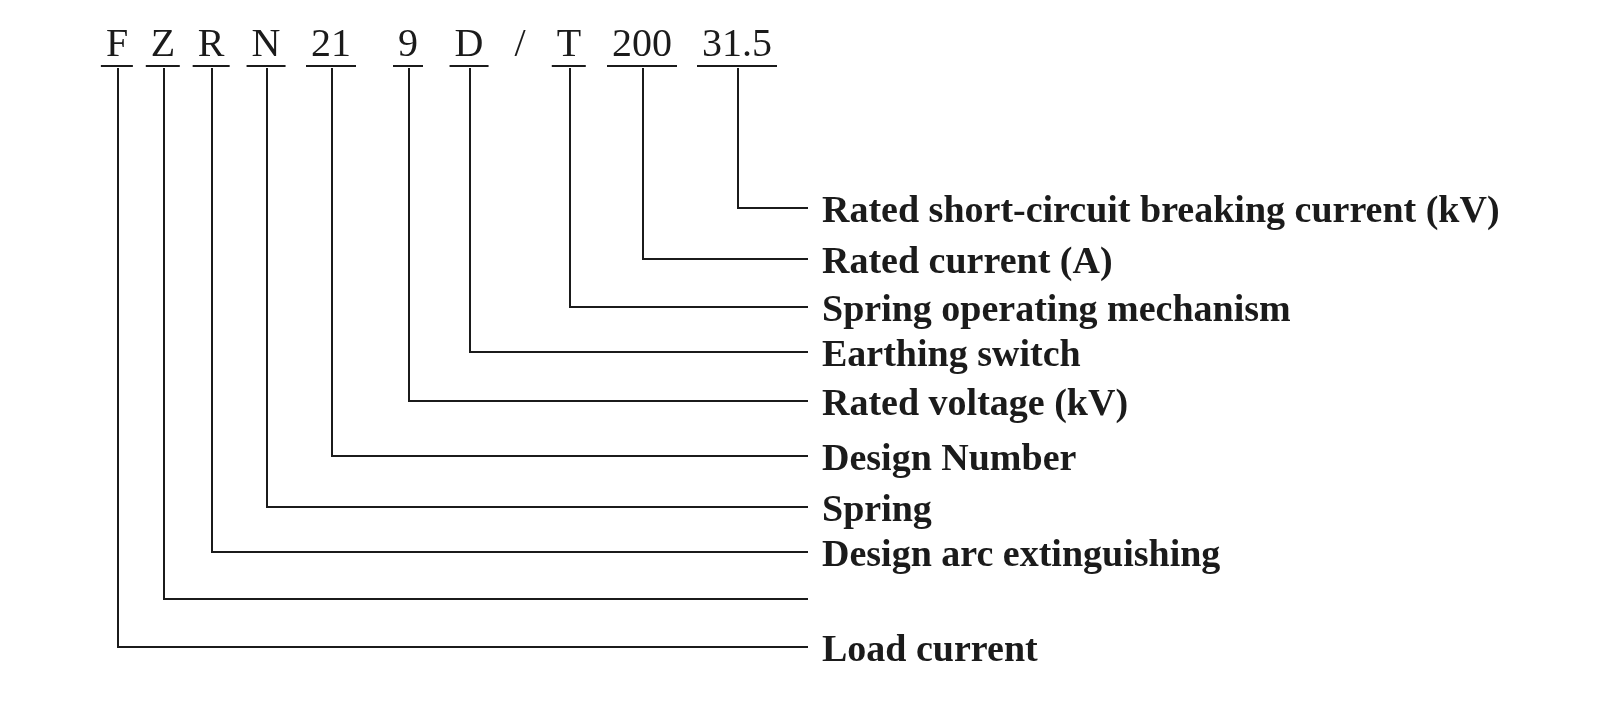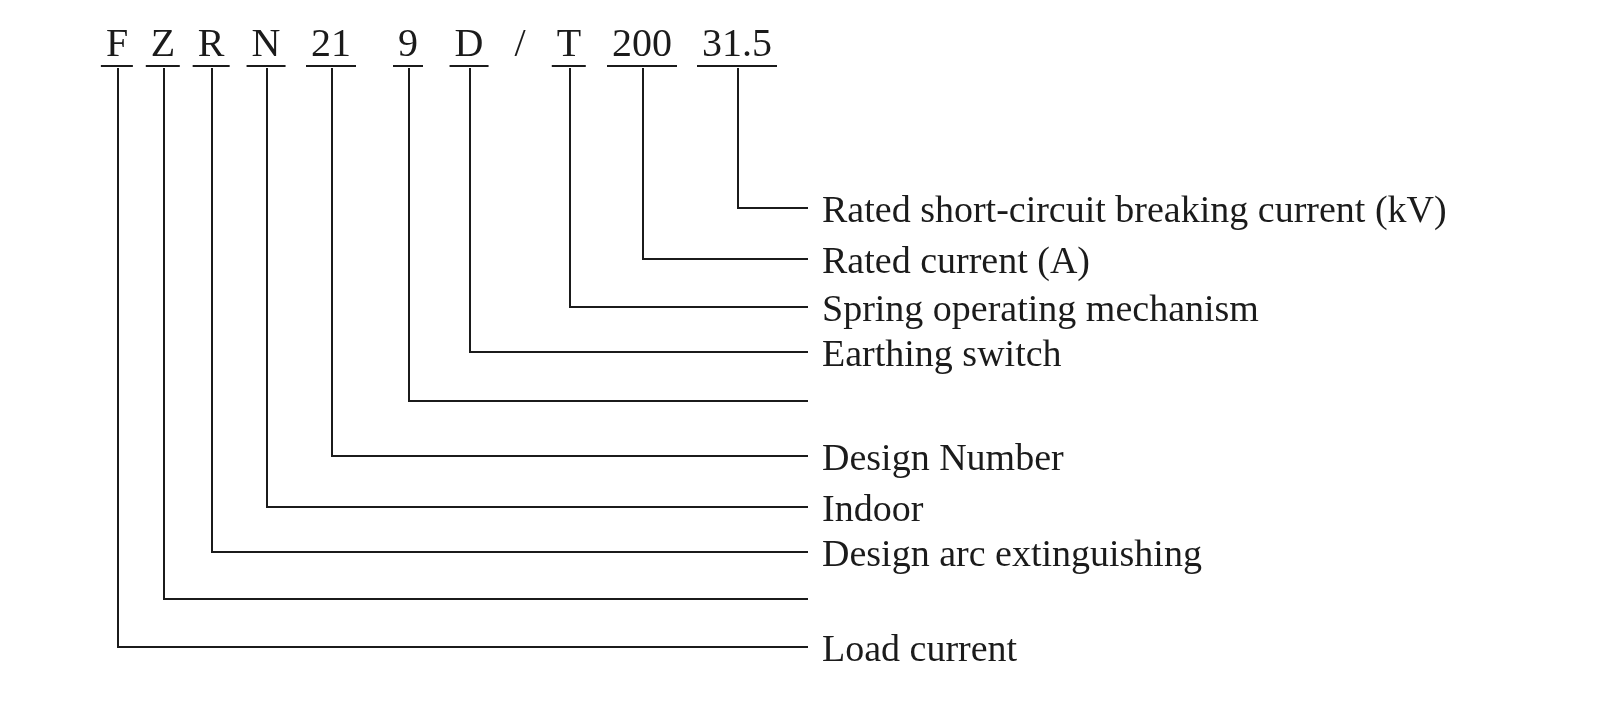--- a/index.html
+++ b/index.html
@@ -35,20 +35,21 @@
     border-left: 2px solid #1b1b1b;
     border-bottom: 2px solid #1b1b1b;
     box-sizing: border-box;
   }
   .meaning-label {
     position: absolute;
     left: 822px;
     font-size: 38px;
     line-height: 44px;
     white-space: nowrap;
+    font-weight: bold;
   }
 </style>
 </head>
 <body>
 
 <div id="canvas">
 
   <span class="code-part" style="left:117px">F</span>
   <span class="code-part" style="left:163px">Z</span>
   <span class="code-part" style="left:211px">R</span>
@@ -69,18 +70,19 @@
   <div class="connector" style="left:331px; top:68px; width:477px; height:389px"></div>
   <div class="connector" style="left:266px; top:68px; width:542px; height:440px"></div>
   <div class="connector" style="left:211px; top:68px; width:597px; height:485px"></div>
   <div class="connector" style="left:163px; top:68px; width:645px; height:532px"></div>
   <div class="connector" style="left:117px; top:68px; width:691px; height:580px"></div>
 
   <div class="meaning-label" style="top:187px">Rated short-circuit breaking current (kV)</div>
   <div class="meaning-label" style="top:238px">Rated current (A)</div>
   <div class="meaning-label" style="top:331px">Earthing switch</div>
   <div class="meaning-label" style="top:286px">Spring operating mechanism</div>
+  <div class="meaning-label" style="top:380px">Rated voltage (kV)</div>
   <div class="meaning-label" style="top:435px">Design Number</div>
-  <div class="meaning-label" style="top:486px">Indoor</div>
+  <div class="meaning-label" style="top:486px">Spring</div>
   <div class="meaning-label" style="top:531px">Design arc extinguishing</div>
   <div class="meaning-label" style="top:626px">Load current</div>
 
 </div>
 
 </body></html>

